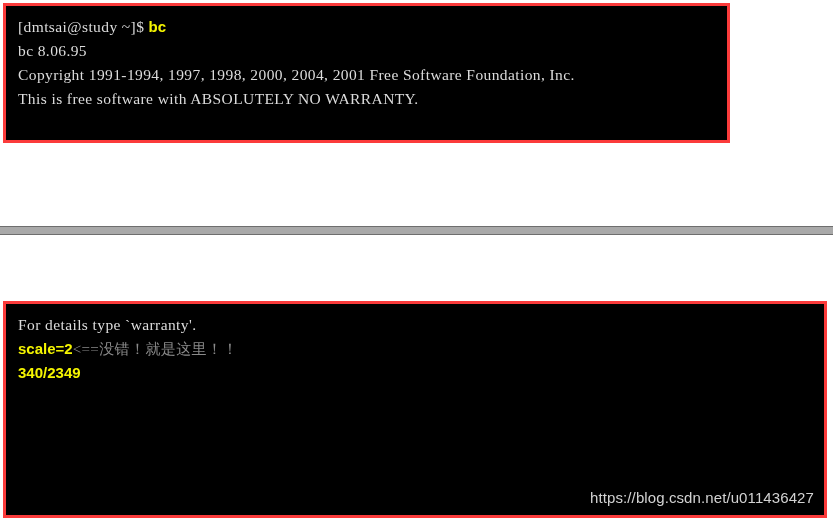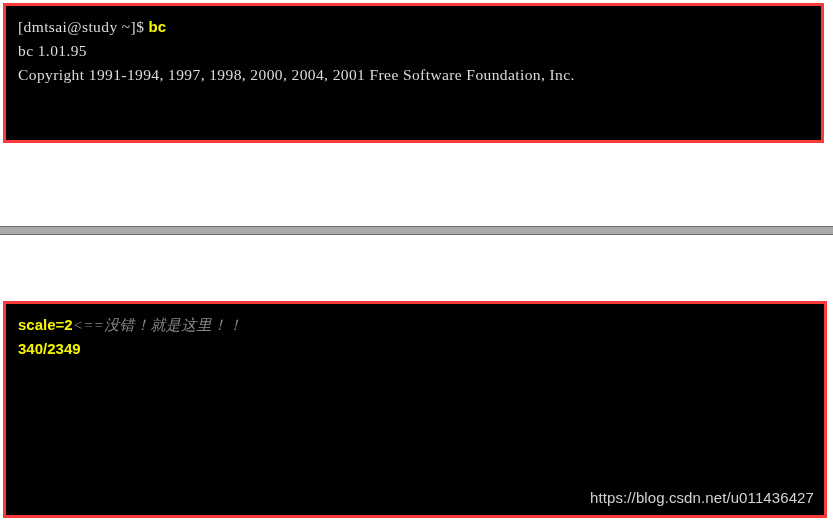--- a/index.html
+++ b/index.html
@@ -19,21 +19,21 @@
   .term {
     position: absolute;
     background: #000000;
     border: 3px solid #fb3b3b;
     box-sizing: border-box;
     overflow: hidden;
   }
   #terminal-top {
     left: 3px;
     top: 3px;
-    width: 821px;
+    width: 727px;
     height: 140px;
   }
   #terminal-bottom {
     left: 3px;
     top: 301px;
     width: 824px;
     height: 217px;
   }
   .term-inner {
     padding: 9px 0 0 12px;
@@ -96,35 +96,37 @@
   }
 </style>
 </head>
 <body>
 
 <div class="term" id="terminal-top">
   <div class="term-inner">
 
     <div class="line"><span>[dmtsai@study ~]$ </span><span class="cmd">bc</span></div>
 
-    <div class="line"><span>bc 1.01.95</span></div>
+    <div class="line"><span>bc 8.06.95</span></div>
 
     <div class="line"><span>Copyright 1991-1994, 1997, 1998, 2000, 2004, 2001 Free Software Foundation, Inc.</span></div>
 
+    <div class="line"><span>This is free software with ABSOLUTELY NO WARRANTY.</span></div>
 
   </div>
 </div>
 
 <div id="section-divider"></div>
 
 <div class="term" id="terminal-bottom">
   <div class="term-inner">
 
+    <div class="line"><span>For details type `warranty'.</span></div>
 
-    <div class="line yellow"><span>scale=2</span><span class="annot" style=" font-style: italic;">&lt;==没错！就是这里！！</span></div>
+    <div class="line yellow"><span>scale=2</span><span class="annot" style="">&lt;==没错！就是这里！！</span></div>
 
 
 
     <div class="line yellow"><span>340/2349</span></div>
 
 
 
   </div>
 
   <div id="watermark">https://blog.csdn.net/u011436427</div>

